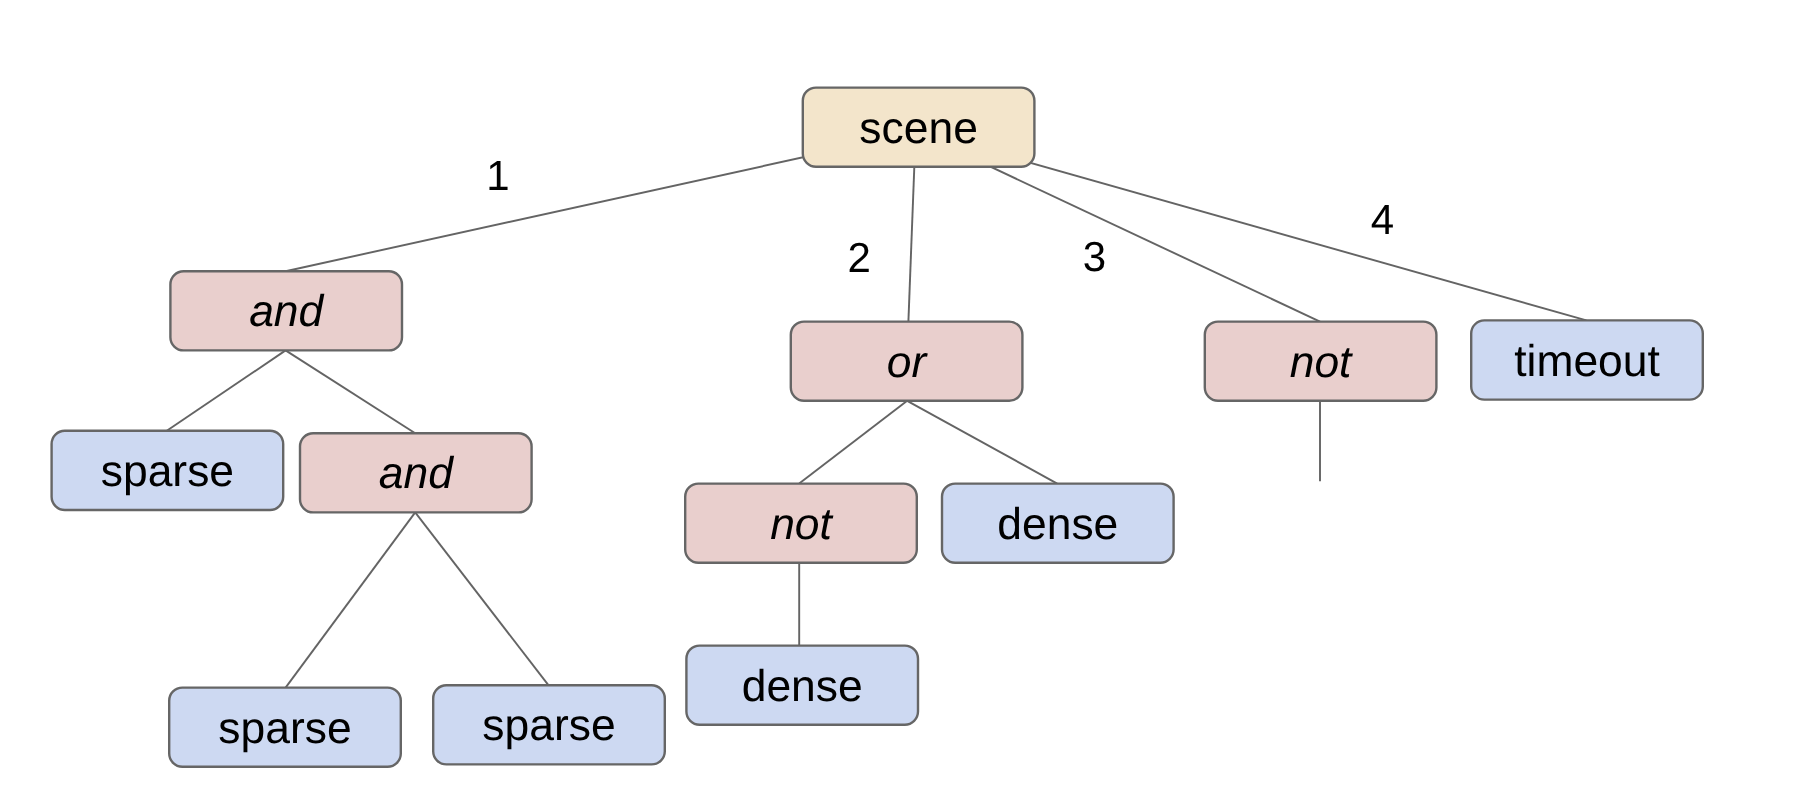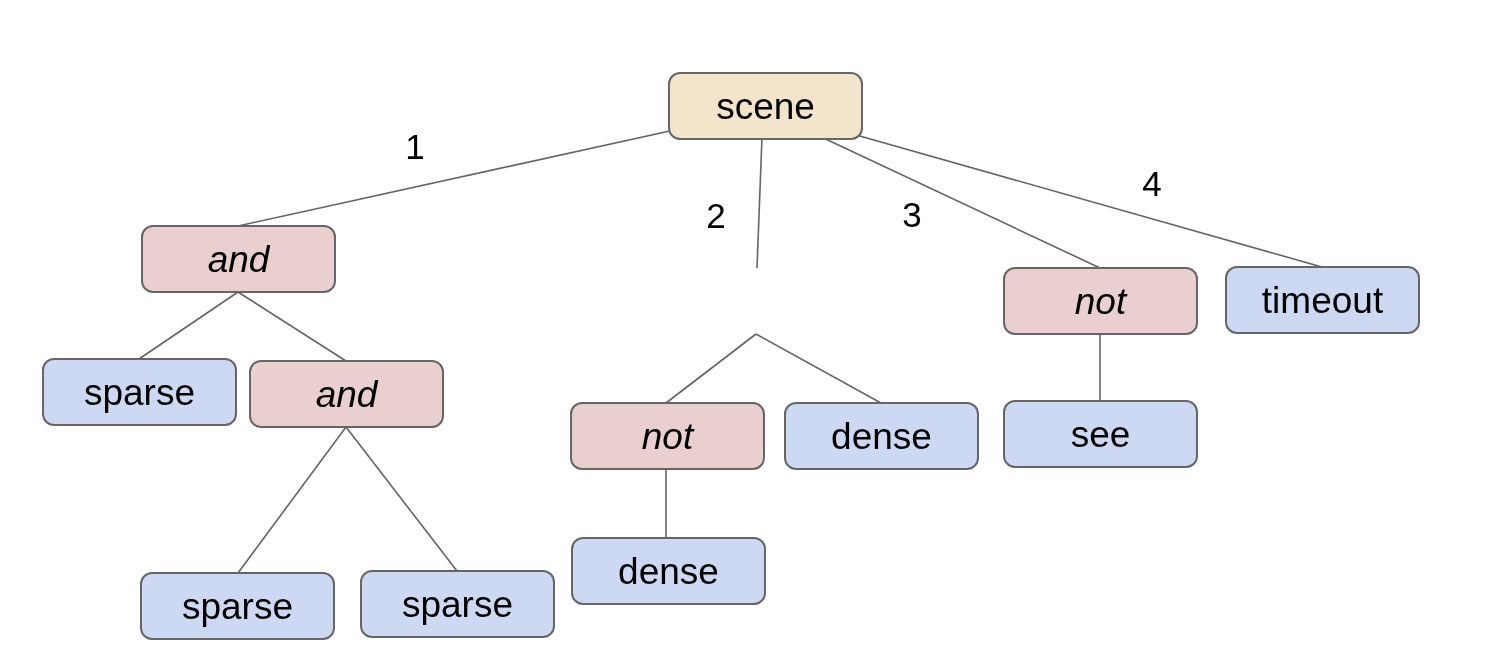--- a/index.html
+++ b/index.html
@@ -73,41 +73,41 @@
   <div class="edge-label" style="left:716px;  top:216px;">2</div>
   <div class="edge-label" style="left:912px;  top:215px;">3</div>
   <div class="edge-label" style="left:1152px; top:184px;">4</div>
 
   <div class="node root" style="left:668px;  top:42px;margin-top:30px;">
       <span>scene</span>
     </div>
   <div class="node operator" style="left:141px;  top:225px;">
       <span>and</span>
     </div>
+  <div class="node operator" style="left:658px;  top:267px;">
+      <span>or</span>
+    </div>
   <div class="node operator" style="left:1003px; top:267px;">
       <span>not</span>
     </div>
   <div class="node leaf" style="left:1225px; top:266px;">
       <span>timeout</span>
     </div>
   <div class="node leaf" style="left:42px;   top:358px;">
       <span>sparse</span>
     </div>
   <div class="node operator" style="left:249px;  top:360px;">
       <span>and</span>
     </div>
   <div class="node operator" style="left:570px;  top:402px;">
       <span>not</span>
     </div>
   <div class="node leaf" style="left:784px;  top:402px;">
       <span>dense</span>
     </div>
-  <div class="node leaf" style="left:1003px; top:400px;">
-      <span>see</span>
-    </div>
   <div class="node leaf" style="left:140px;  top:572px;">
       <span>sparse</span>
     </div>
   <div class="node leaf" style="left:360px;  top:570px;">
       <span>sparse</span>
     </div>
   <div class="node leaf" style="left:571px;  top:537px;">
       <span>dense</span>
     </div>
 

